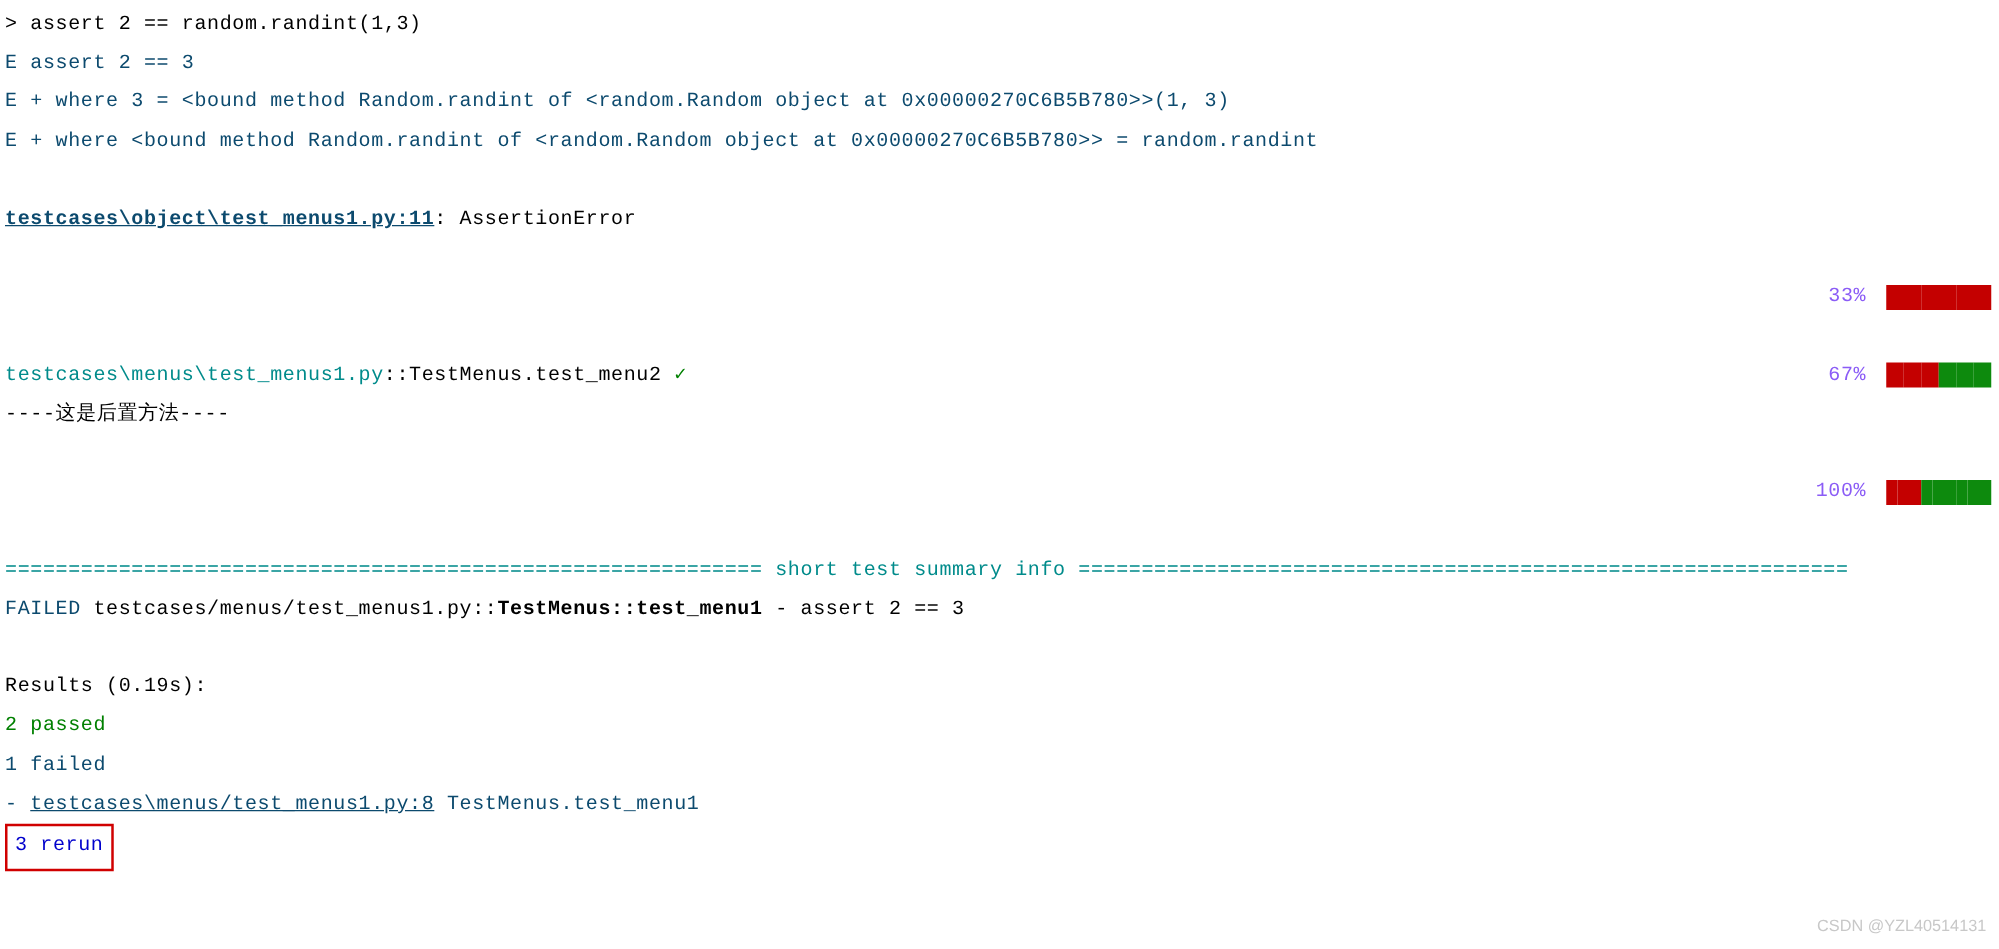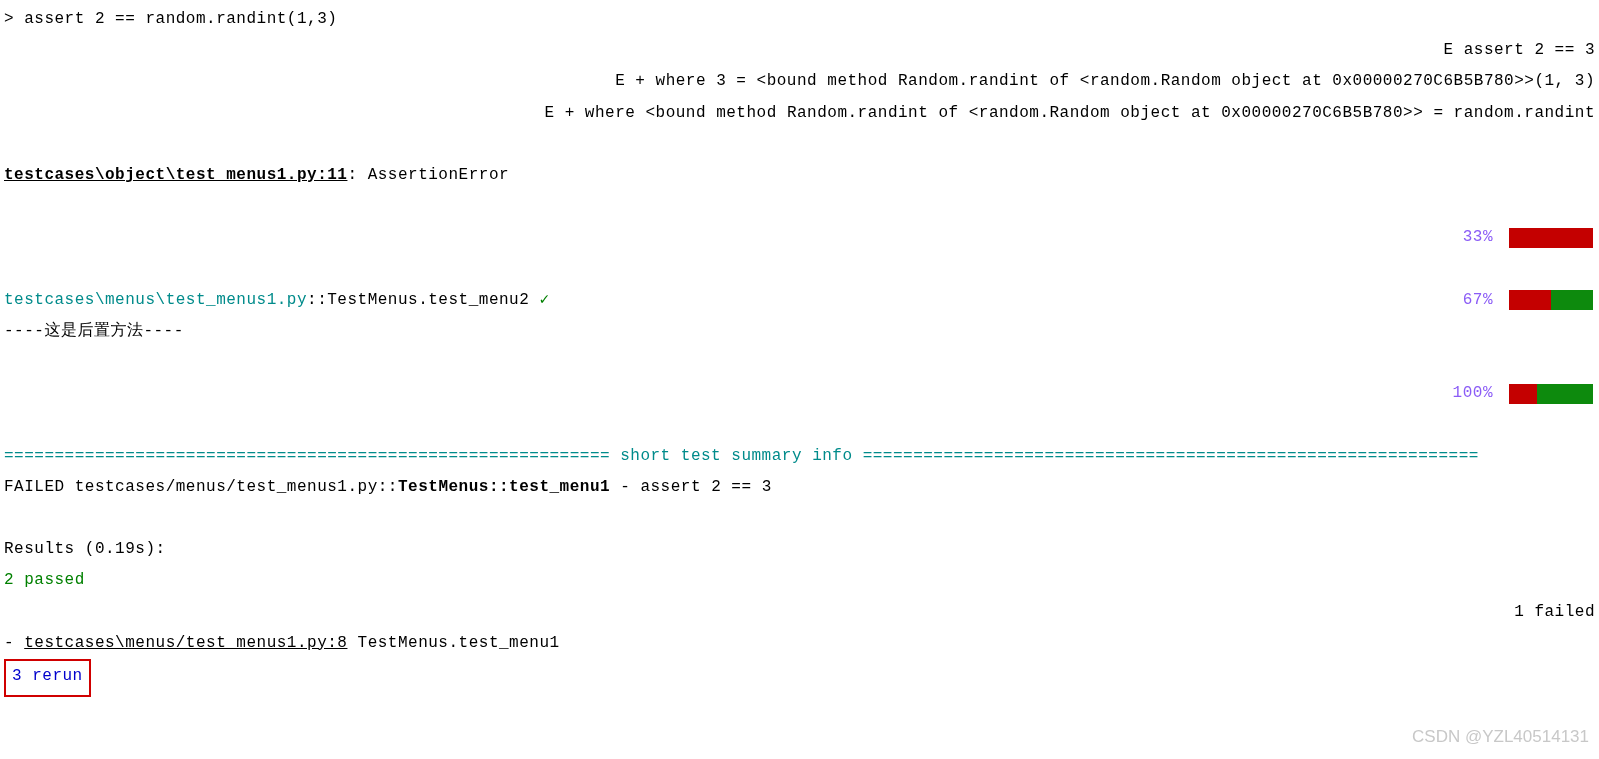--- a/index.html
+++ b/index.html
@@ -8,21 +8,21 @@
     font-family: "Consolas", "Monaco", "Courier New", monospace;
     font-size: 16px;
     line-height: 1.95;
     background: #ffffff;
     color: #000000;
     white-space: nowrap;
     overflow-x: hidden;
     letter-spacing: 0.5px;
   }
   .line { min-height: 1.95em; }
-  .red { color: #000000; text-align: right; }
+  .red { color: #0c4a6e; }
   .green { color: #008000; }
   .cyan { color: #008b8b; }
   .blue { color: #0000cc; }
   .black { color: #000000; }
   .bold { font-weight: bold; }
   .underline { text-decoration: underline; }
 
   .test-row {
     display: flex;
     align-items: center;
@@ -67,21 +67,21 @@
   }
   .summary-header {
     color: #008b8b;
     overflow: hidden;
   }
   .watermark {
     position: fixed;
     right: 10px;
     bottom: 6px;
     color: #c8c8c8;
-    font-size: 17px;
+    font-size: 13px;
     font-family: sans-serif;
     letter-spacing: 0;
     margin-left: 20px;
   }
 </style>
 </head>
 <body>
 
 <div class="line black">&gt;       assert 2 == random.randint(1,3)</div>
 <div class="line red">E       assert 2 == 3</div>

